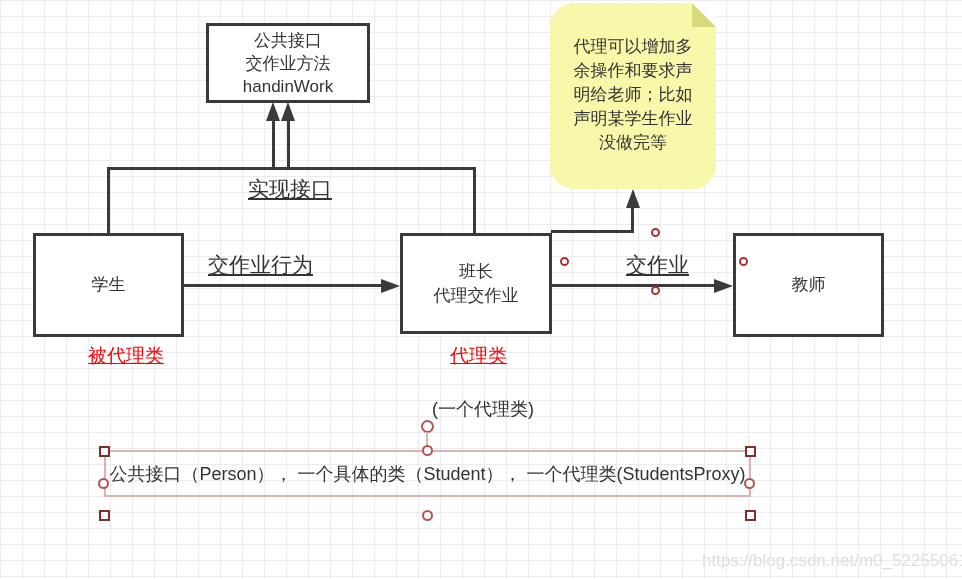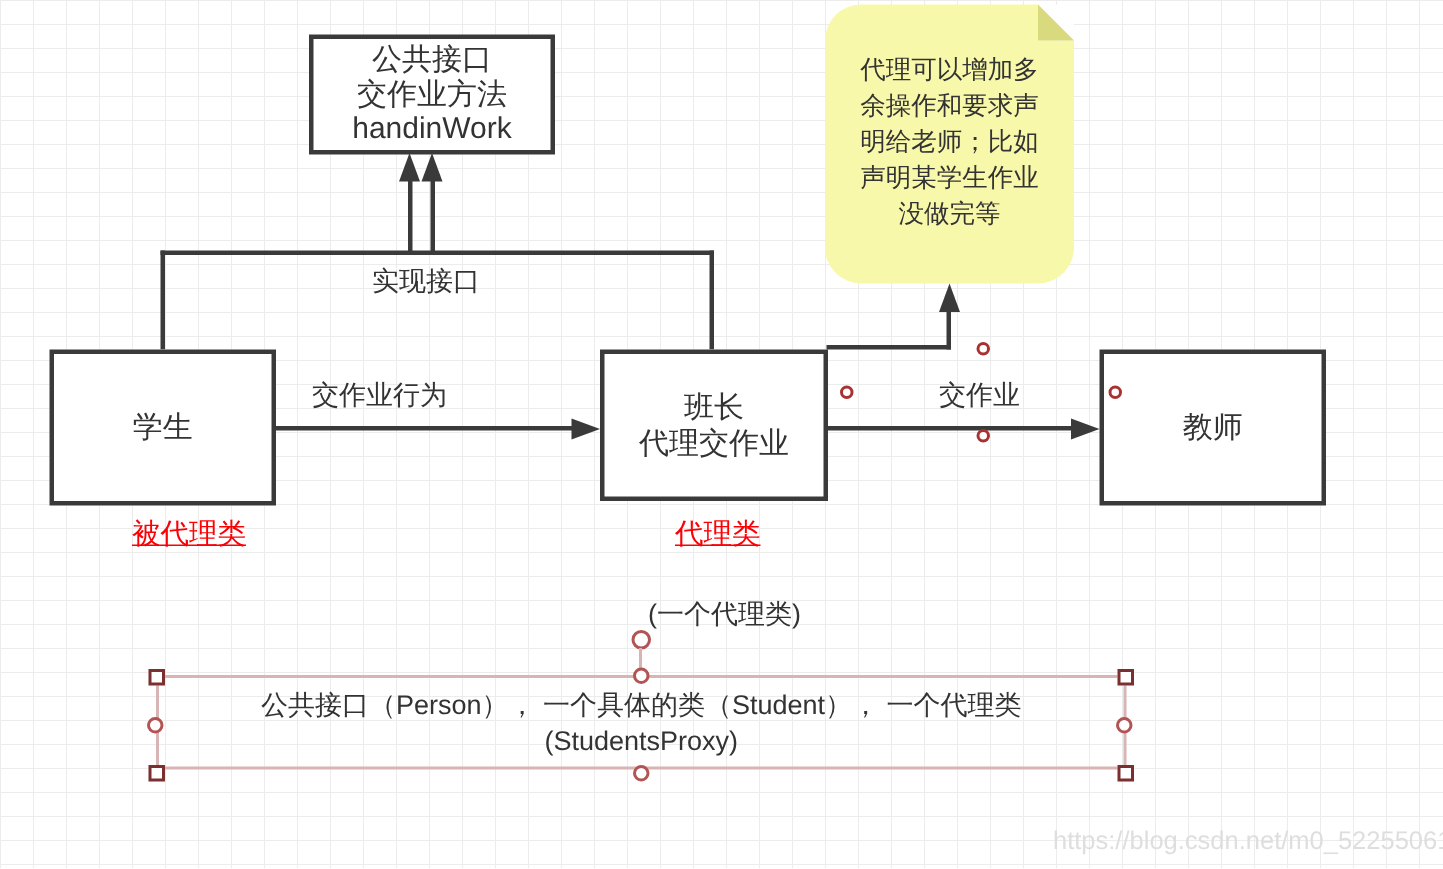--- a/index.html
+++ b/index.html
@@ -7,34 +7,34 @@
     position:relative;width:962px;height:579px;overflow:hidden;background:#fff;
     background-image:
       linear-gradient(to right,#ececec 1px,transparent 1px),
       linear-gradient(to bottom,#ececec 1px,transparent 1px);
     background-size:22px 16px;
     font-family:"Liberation Sans",sans-serif;color:#333;
   }
   .box{
     position:absolute;box-sizing:border-box;background:#fff;border:3px solid #3a3a3a;
     display:flex;flex-direction:column;align-items:center;justify-content:center;
-    text-align:center;font-size:20px;line-height:24px;
+    text-align:center;font-size:17px;line-height:24px;
   }
   .ln{position:absolute;background:#3a3a3a;}
   .arrow-right{position:absolute;width:0;height:0;border-top:7px solid transparent;border-bottom:7px solid transparent;border-left:19px solid #3a3a3a;}
   .arrow-up{position:absolute;width:0;height:0;border-left:7px solid transparent;border-right:7px solid transparent;border-bottom:19px solid #3a3a3a;}
-  .edge-label{position:absolute;font-size:18px;color:#333;white-space:nowrap;}
+  .edge-label{position:absolute;font-size:21px;color:#333;white-space:nowrap;text-decoration:underline;}
   .red-tag{position:absolute;color:#fb0005;font-size:19px;white-space:nowrap;text-decoration:underline;}
   .note{position:absolute;left:550px;top:3px;width:166px;height:186px;background:#f8f8aa;border-radius:24px;}
   .note-fold{position:absolute;top:0;right:0;width:0;height:0;border-top:24px solid #fff;border-left:24px solid #d9d97e;}
   .note-text{margin:32px auto 0;width:126px;font-size:17px;line-height:24px;text-align:center;word-break:break-all;}
   .conn-point{position:absolute;width:9px;height:9px;box-sizing:border-box;border:2px solid #a83232;border-radius:50%;background:#fff;}
   .caption{position:absolute;left:410px;top:397px;width:146px;text-align:center;font-size:18px;}
-  .sel-rect{position:absolute;left:104px;top:450px;width:647px;height:63px;box-sizing:border-box;border:2px solid #d8b4b4;
-    display:flex;flex-direction:column;align-items:center;justify-content:center;text-align:center;font-size:18px;line-height:24px;}
+  .sel-rect{position:absolute;left:104px;top:450px;width:647px;height:47px;box-sizing:border-box;border:2px solid #d8b4b4;
+    display:flex;flex-direction:row;align-items:center;justify-content:center;text-align:center;font-size:18px;line-height:24px;}
   .h-sq{position:absolute;width:11px;height:11px;box-sizing:border-box;border:2px solid #7b2f2f;background:#fff;}
   .h-ci{position:absolute;width:11px;height:11px;box-sizing:border-box;border:2px solid #b25454;border-radius:50%;background:#fff;}
   .rot-ci{position:absolute;left:421px;top:420px;width:13px;height:13px;box-sizing:border-box;border:2px solid #b25454;border-radius:50%;background:#fff;}
   .rot-ln{position:absolute;left:426px;top:432px;width:2px;height:14px;background:#d8b4b4;}
   .watermark{position:absolute;left:702px;top:551px;font-size:17px;color:#dedede;white-space:nowrap;}
 </style>
 </head>
 <body>
 
 <div class="canvas">

